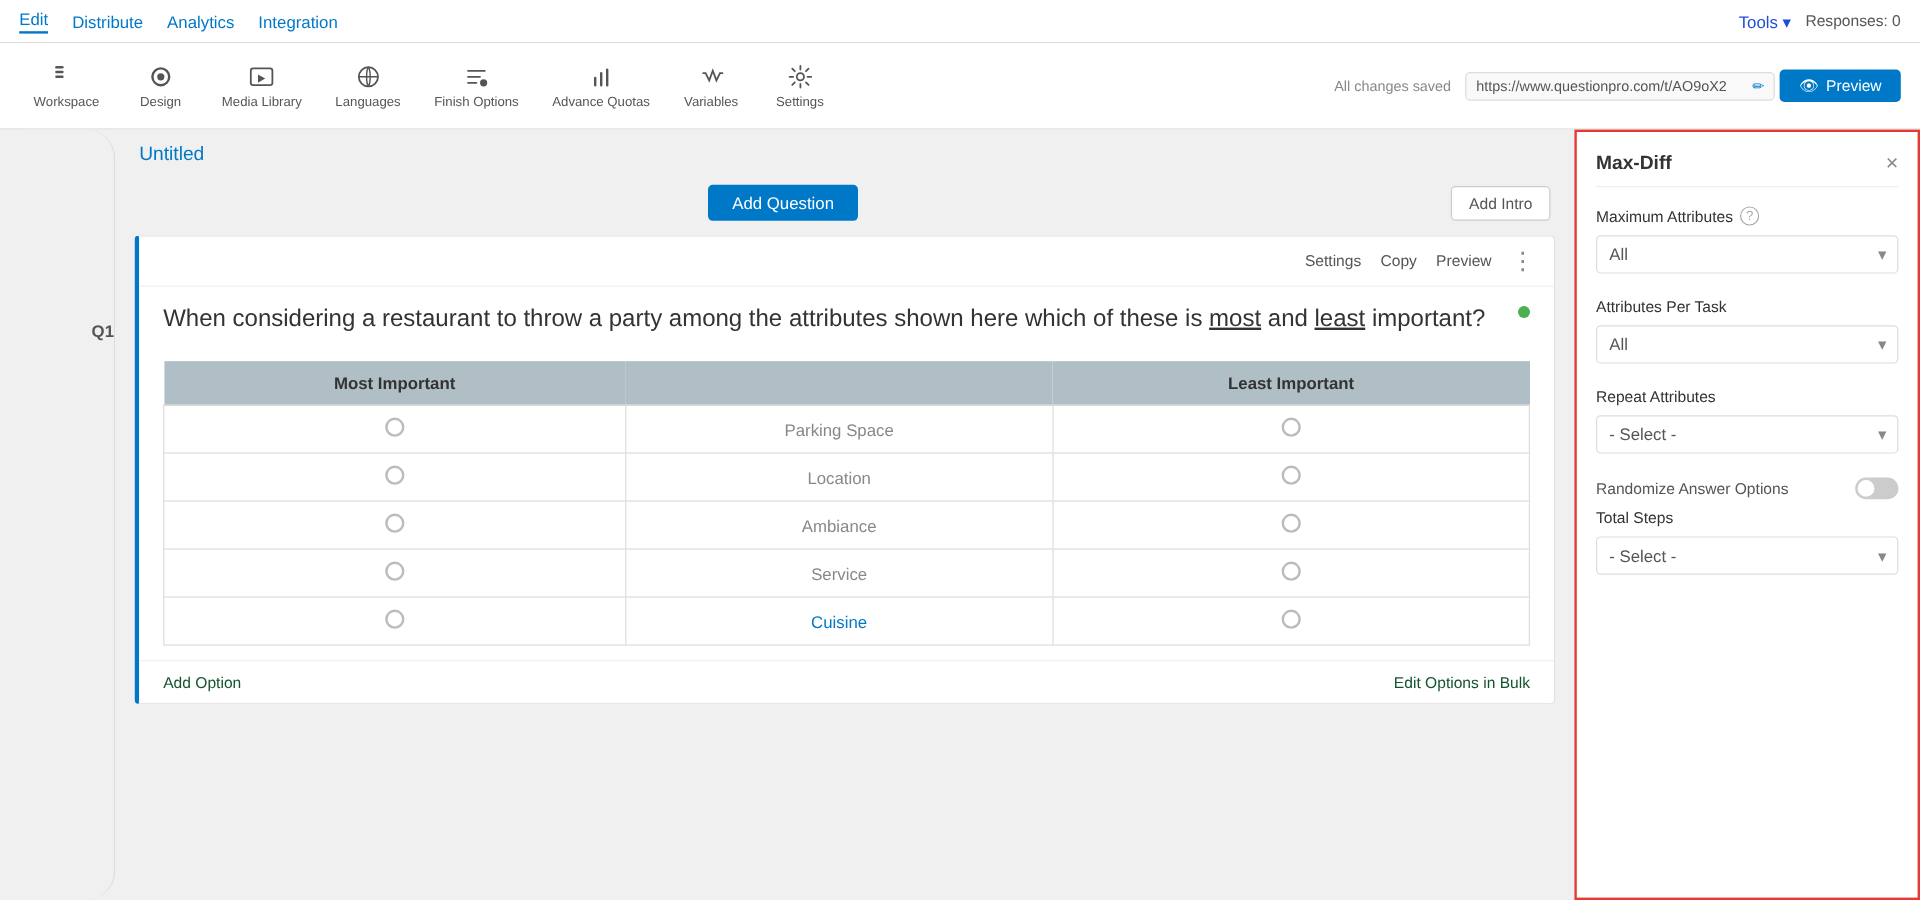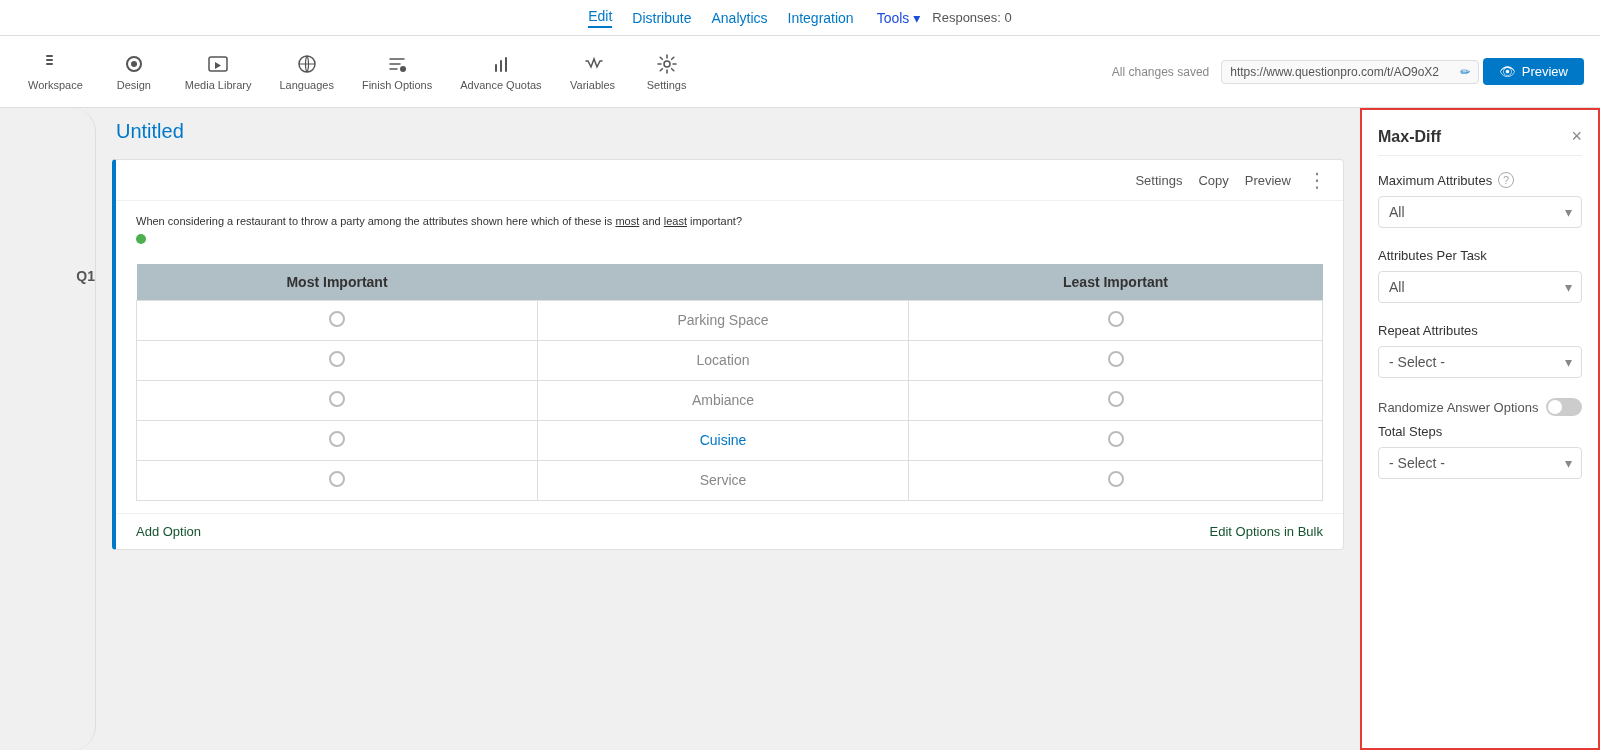--- a/index.html
+++ b/index.html
@@ -1,20 +1,20 @@
 <!DOCTYPE html>
 <html><head>
   <meta charset="utf-8">
   <style>
     * { box-sizing: border-box; margin: 0; padding: 0; }
     body { font-family: Arial, sans-serif; font-size: 14px; background: #f0f0f0; color: #333; height: 750px; overflow: hidden; }
 
     
     .top-nav {
-      display: flex; align-items: center; justify-content: center;
+      display: flex; align-items: center; justify-content: space-between;
       background: #fff; border-bottom: 1px solid #ddd; padding: 0 16px; height: 36px; gap: 23px;
     }
     .top-nav-left { display: flex; gap: 20px; align-items: center; }
     .top-nav-left a { text-decoration: none; font-size: 14px; color: #0078c8; }
     .top-nav-left a.active { color: #0078c8; border-bottom: 2px solid #0078c8; padding-bottom: 2px; }
     .top-nav-right { display: flex; align-items: center; gap: 12px; }
     .tools-btn { color: #1d4ed8; font-size: 14px; cursor: pointer; }
     .responses-text { color: #555; font-size: 13px; }
 
     
@@ -50,43 +50,43 @@
     }
     .q-label { font-size: 14px; color: #555; font-weight: bold; }
 
     
     .center-content {
       flex: 1; background: #f0f0f0; overflow-y: auto; padding: 0;
     }
     .survey-header {
       background: #f0f0f0; padding: 12px 20px 8px 20px;
     }
-    .survey-title { font-size: 20px; color: #0078c8; font-weight: normal; }
+    .survey-title { font-size: 16px; color: #0078c8; font-weight: normal; }
     .add-question-btn {
       background: #0078c8; color: #fff; border: none; border-radius: 4px;
       padding: 7px 20px; font-size: 14px; cursor: pointer; margin: 0 auto; display: block;
     }
     .add-intro-btn {
       background: #fff; color: #555; border: 1px solid #ccc; border-radius: 4px;
       padding: 6px 14px; font-size: 13px; cursor: pointer;
     }
 
     .question-card {
       background: #fff; margin: 8px 16px; border-radius: 4px; border: 1px solid #e0e0e0;
       border-left: 4px solid #0078c8;
     }
     .question-card-header {
       display: flex; align-items: center; justify-content: flex-end;
       padding: 8px 16px; gap: 16px; border-bottom: 1px solid #f0f0f0;
     }
     .question-card-header span { font-size: 13px; color: #555; cursor: pointer; }
     .question-card-header .dots { font-size: 20px; color: #888; cursor: pointer; }
     .question-text {
-      padding: 12px 20px; font-size: 11px; color: #333; line-height: 1.5;
-      display: flex; align-items: flex-start; justify-content: space-between; flex-direction: column;
+      padding: 12px 20px; font-size: 20px; color: #333; line-height: 1.5;
+      display: flex; align-items: flex-start; justify-content: space-between;
     }
     .question-text .green-dot {
       width: 10px; height: 10px; background: #4caf50; border-radius: 50%;
       margin-top: 4px; flex-shrink: 0;
     }
     .q-underline { text-decoration: underline; }
 
     
     .diff-table { width: calc(100% - 40px); margin: 8px 20px 12px; border-collapse: collapse; }
     .diff-table th {
@@ -98,21 +98,21 @@
     }
     .diff-table td.attr-cell { color: #888; }
     .card-footer {
       display: flex; justify-content: space-between; padding: 10px 20px;
       border-top: 1px solid #f0f0f0;
     }
     .card-footer a { color: #14532d; font-size: 13px; text-decoration: none; cursor: pointer; }
 
     
     .right-panel {
-      width: 240px; background: #fff; border: 2px solid #e53935;
+      width: 288px; background: #fff; border: 2px solid #e53935;
       overflow-y: auto; padding: 16px; flex-shrink: 0;
     }
     .panel-header {
       display: flex; align-items: center; justify-content: space-between;
       margin-bottom: 16px; padding-bottom: 8px; border-bottom: 1px solid #eee;
     }
     .panel-title { font-size: 16px; font-weight: bold; color: #333; }
     .close-icon { font-size: 18px; color: #888; cursor: pointer; }
 
     .panel-section { margin-bottom: 20px; }
@@ -232,20 +232,24 @@
 
   <div class="left-sidebar">
     <span class="q-label">Q1</span>
   </div>
 
   <div class="center-content">
     <div class="survey-header">
       <span class="survey-title">Untitled</span>
     </div>
 
+    <div style="display:flex; align-items:center; justify-content:center; gap:20px; padding:8px 20px 4px;">
+      <button class="add-question-btn">Add Question</button>
+      <button class="add-intro-btn">Add Intro</button>
+    </div>
 
     <div class="question-card">
       <div class="question-card-header">
         <span>Settings</span>
         <span>Copy</span>
         <span>Preview</span>
         <span class="dots">⋮</span>
       </div>
 
       <div class="question-text">
@@ -292,30 +296,30 @@
       </td>
       <td class="attr-cell" style="color:#888">Ambiance</td>
       <td>
         <span style="display:inline-block;width:16px;height:16px;border:2px solid #bbb;border-radius:50%;background:#fff;"></span>
       </td>
     </tr>
             <tr>
       <td>
         <span style="display:inline-block;width:16px;height:16px;border:2px solid #bbb;border-radius:50%;background:#fff;"></span>
       </td>
+      <td class="attr-cell" style="color:#888">Service</td>
+      <td>
+        <span style="display:inline-block;width:16px;height:16px;border:2px solid #bbb;border-radius:50%;background:#fff;"></span>
+      </td>
+    </tr>
+            <tr>
+      <td>
+        <span style="display:inline-block;width:16px;height:16px;border:2px solid #bbb;border-radius:50%;background:#fff;"></span>
+      </td>
       <td class="attr-cell" style="color:#0078c8">Cuisine</td>
-      <td>
-        <span style="display:inline-block;width:16px;height:16px;border:2px solid #bbb;border-radius:50%;background:#fff;"></span>
-      </td>
-    </tr>
-            <tr>
-      <td>
-        <span style="display:inline-block;width:16px;height:16px;border:2px solid #bbb;border-radius:50%;background:#fff;"></span>
-      </td>
-      <td class="attr-cell" style="color:#888">Service</td>
       <td>
         <span style="display:inline-block;width:16px;height:16px;border:2px solid #bbb;border-radius:50%;background:#fff;"></span>
       </td>
     </tr>
           </tbody>
       </table>
 
       <div class="card-footer">
         <a>Add Option</a>
         <a>Edit Options in Bulk</a>

